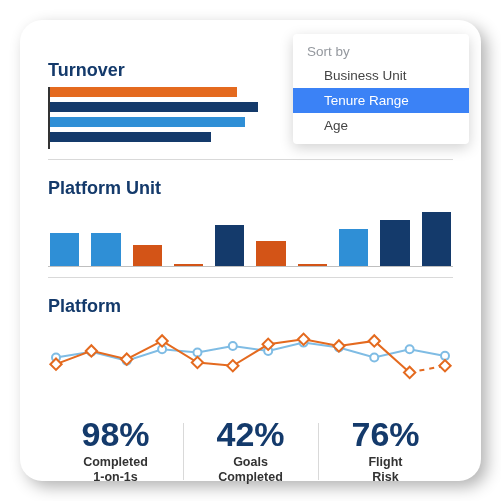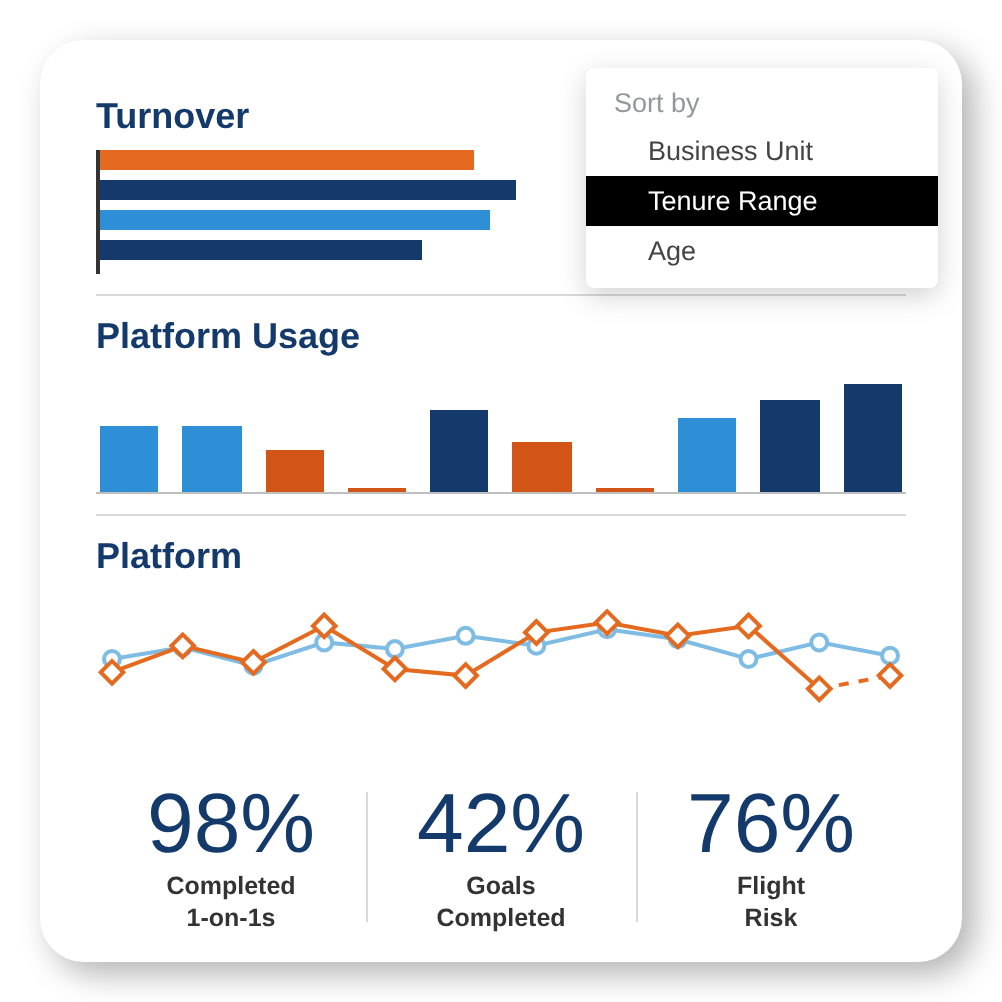--- a/index.html
+++ b/index.html
@@ -17,21 +17,21 @@
     background: #ffffff;
     border-radius: 22px;
     box-shadow: 6px 6px 16px rgba(0,0,0,0.3);
     padding: 22px 28px 18px 28px;
     position: relative;
   }
   .section-title {
     font-weight: 700;
     font-size: 18px;
     color: #143a6b;
-    margin: 6px 0 6px 0;
+    margin: 18px 0 6px 0;
   }
   .divider {
     border: none;
     border-top: 1px solid #d9d9d9;
     margin: 10px 0 10px 0;
   }
 
   
   .hbar-wrap { position: relative; height: 62px; margin-top: 4px; }
   .hbar-axis {
@@ -48,33 +48,33 @@
 
   
   .line-box { width: 405px; height: 74px; }
 
   
   .stats { display: flex; margin-top: 14px; }
   .stat { flex: 1; text-align: center; position: relative; padding: 2px 6px; }
   .stat + .stat::before {
     content: ""; position: absolute; left: 0; top: 8px; bottom: 8px; width: 1px; background: #d9d9d9;
   }
-  .stat-num { font-size: 42px; font-weight: 400; color: #143a6b; line-height: 1.05; }
+  .stat-num { font-size: 34px; font-weight: 700; color: #143a6b; line-height: 1.05; }
   .stat-lbl { font-size: 12.5px; font-weight: 700; color: #333; margin-top: 2px; line-height: 1.25; }
 
   
   .sort {
     position: absolute; top: 14px; right: 12px; width: 176px;
     background: #fff; border-radius: 4px;
     box-shadow: 0 4px 14px rgba(0,0,0,0.18);
     padding: 8px 0 6px 0; font-size: 13.5px;
   }
   .sort-title { color: #94989e; padding: 2px 14px 4px 14px; }
   .sort-item { padding: 5px 31px; color: #444; cursor: pointer; }
-  .sort-item.selected { background: #000000; color: #fff; }
+  .sort-item.selected { background: #3b82f6; color: #fff; }
 </style>
 </head>
 <body>
 
 <div class="card">
 
   
   <div class="sort">
     <div class="sort-title">Sort by</div>
     <div class="sort-item">Business Unit</div>
@@ -90,21 +90,21 @@
         <div class="hbar" style="top: 0px; width: 187.2px; height: 10px; background: rgb(228, 106, 31);"></div>
         <div class="hbar" style="top: 15px; width: 208px; height: 10px; background: rgb(20, 58, 107);"></div>
         <div class="hbar" style="top: 30px; width: 195px; height: 10px; background: rgb(47, 143, 214);"></div>
         <div class="hbar" style="top: 45px; width: 161.2px; height: 10px; background: rgb(20, 58, 107);"></div>
       </div>
   </div>
 
   <hr class="divider">
 
   
-  <div class="section-title">Platform Usage</div>
+  <div class="section-title">Platform Unit</div>
   <div class="cols" id="cols">
       <div class="col" style="height: 33.1429px; background: rgb(47, 143, 214);"></div>
       <div class="col" style="height: 33.1429px; background: rgb(47, 143, 214);"></div>
       <div class="col" style="height: 20.7143px; background: rgb(211, 84, 23);"></div>
       <div class="col" style="height: 2.48571px; background: rgb(211, 84, 23);"></div>
       <div class="col" style="height: 41.4286px; background: rgb(20, 58, 107);"></div>
       <div class="col" style="height: 24.8571px; background: rgb(211, 84, 23);"></div>
       <div class="col" style="height: 2.48571px; background: rgb(211, 84, 23);"></div>
       <div class="col" style="height: 37.2857px; background: rgb(47, 143, 214);"></div>
       <div class="col" style="height: 45.5714px; background: rgb(20, 58, 107);"></div>

